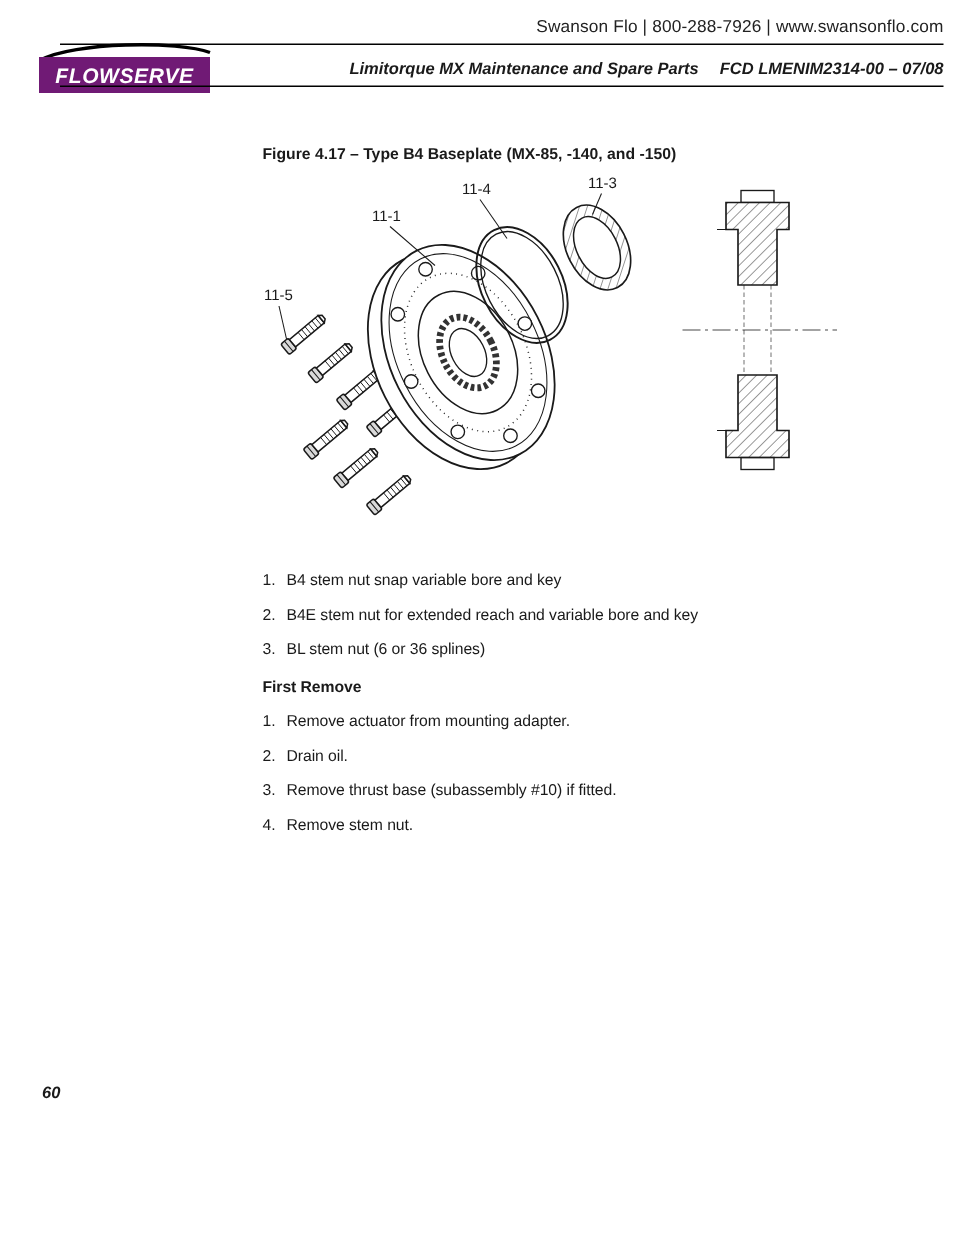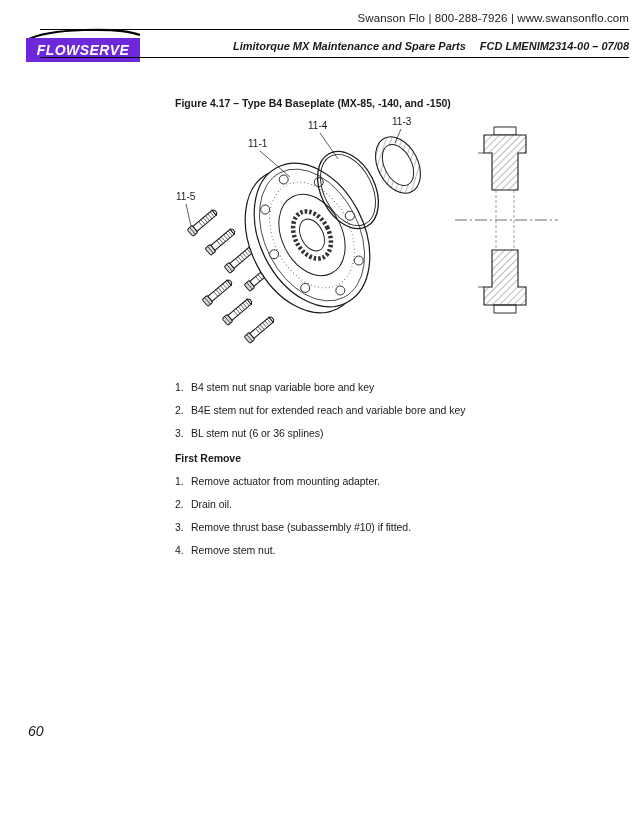--- a/index.html
+++ b/index.html
@@ -13,21 +13,21 @@
   
   .header-contact{
     position:absolute;top:12px;right:41px;font-size:11.5px;color:#222;
     letter-spacing:.1px;
   }
   .rule{position:absolute;left:40px;right:41px;height:0;border-top:1px solid #000;}
   .rule-top{top:29px;}
   .rule-bottom{top:57px;}
   .logo{position:absolute;left:26px;top:31px;width:114px;height:31px;}
   .logo-box{
-    position:absolute;left:0;top:7px;width:114px;height:24px;background:#6d28d9;
+    position:absolute;left:0;top:7px;width:114px;height:24px;background:#701a75;
     color:#fff;text-align:center;line-height:24px;font-size:14px;font-weight:bold;
     letter-spacing:.4px;font-style:italic;
   }
   .logo-swoosh{position:absolute;left:-3px;top:-4px;}
   .doc-title{
     position:absolute;top:40px;right:41px;font-size:11px;font-weight:bold;
     font-style:italic;white-space:nowrap;
   }
   .doc-title .code{margin-left:14px;}
   
@@ -45,21 +45,21 @@
   .list-row{display:flex;margin-bottom:10px;}
   .list-row .num{flex:0 0 16px;}
   .para{margin:13px 0 0 0;}
   .section-heading{
     margin:16px 0 0 0;font-size:17px;font-weight:normal;letter-spacing:0;
   }
   .section-heading .h-num{margin-right:11px;}
   .subheading{margin:12px 0 9px 0;font-weight:bold;}
   
   .page-num{
-    position:absolute;left:28px;top:723px;font-size:14px;font-weight:normal;
+    position:absolute;left:28px;top:723px;font-size:11px;font-weight:bold;
     font-style:italic;
   }
 </style>
 </head>
 <body>
 
 <div class="page">
 
   <div class="header-contact">Swanson Flo | 800-288-7926 | www.swansonflo.com</div>
   <div class="rule rule-top"></div>

